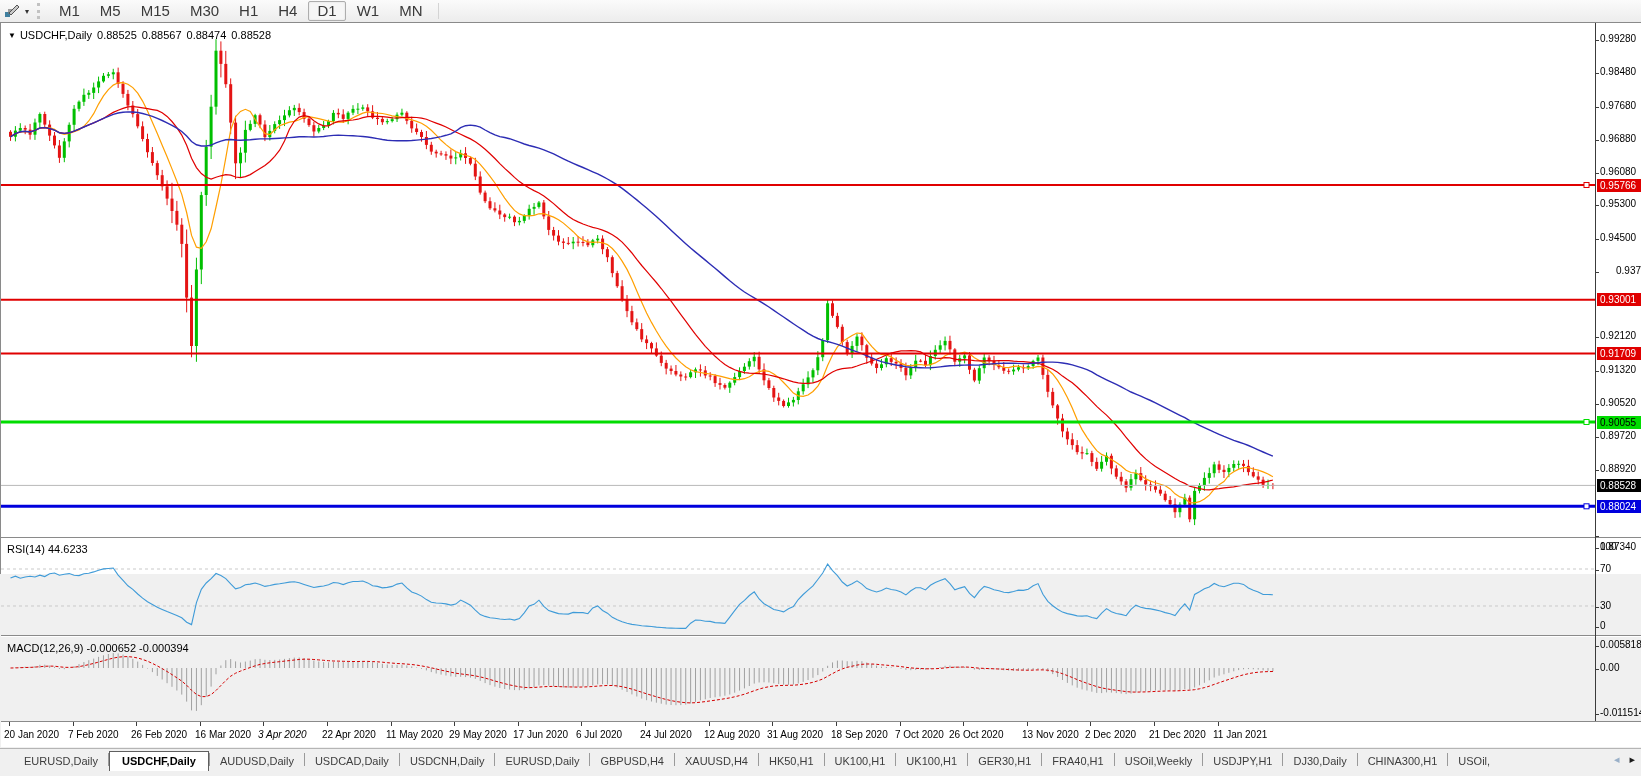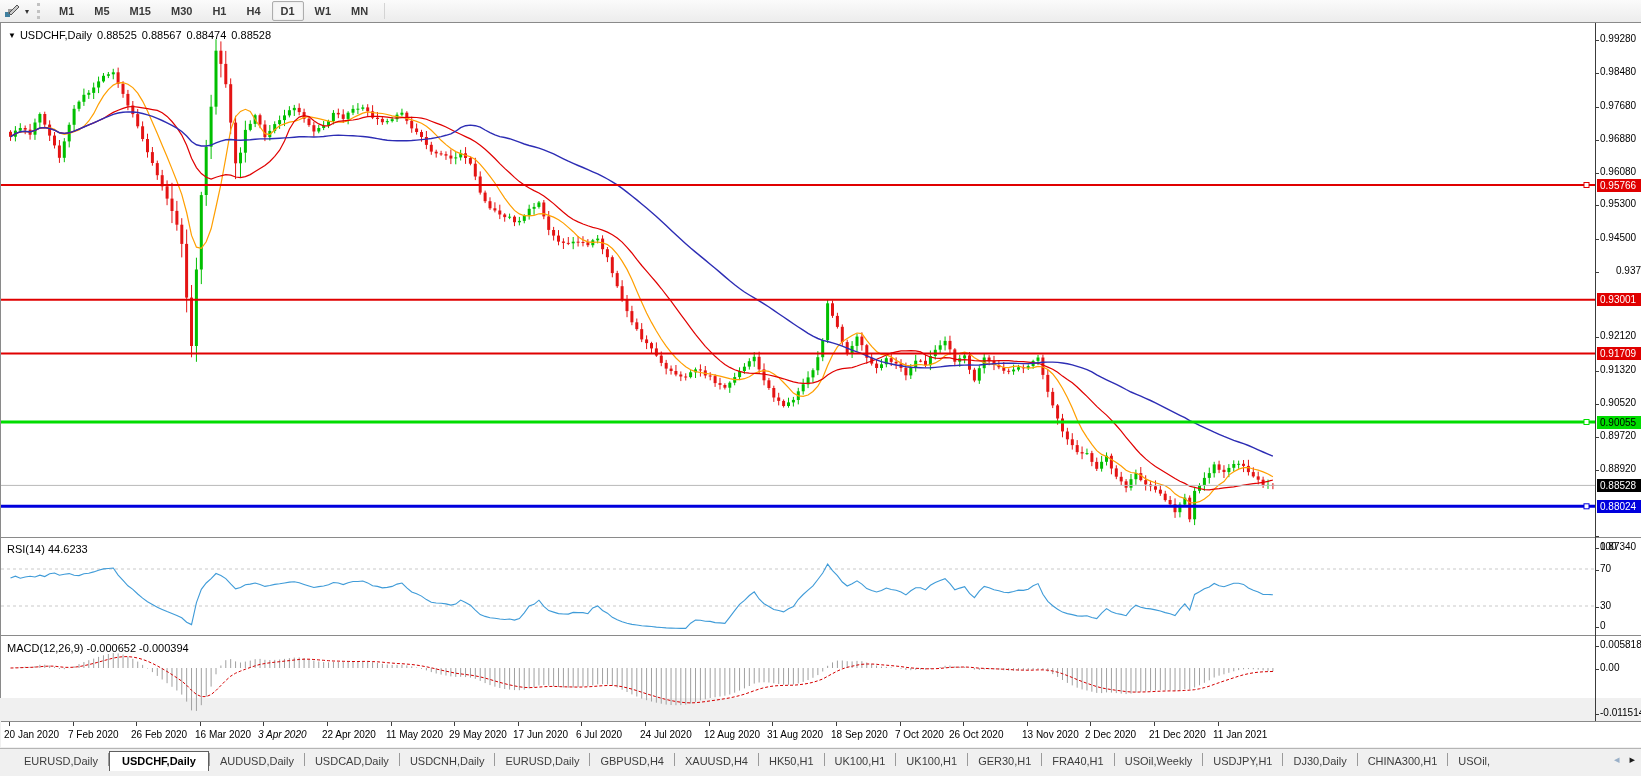--- a/index.html
+++ b/index.html
@@ -9,25 +9,25 @@
     -webkit-font-smoothing:none;
   }
   
   .toolbar{position:absolute;top:0;left:0;width:1641px;height:22px;
     background:linear-gradient(#fbfbfb,#ececec);border-bottom:1px solid #cfcfcf;
     display:flex;align-items:center;}
   .tool-icon{width:18px;height:16px;margin-left:3px;display:flex;align-items:center;justify-content:center;}
   .dd-arrow{font-size:8px;color:#333;padding:0 4px;cursor:default;}
   .grip{width:4px;height:16px;margin:0 5px 0 4px;border-left:3px dotted #c2c2c2;}
   .vsep{width:1px;height:16px;background:#d4d4d4;margin:0 6px;}
-  .tf-btn{font-size:11px;font-weight:bold;color:#3a3a3a;padding:2px 8px;margin:8px 1px;
+  .tf-btn{font-size:15px;font-weight:normal;color:#3a3a3a;padding:2px 8px;margin:8px 1px;
     border:1px solid transparent;border-radius:2px;line-height:14px;cursor:default;}
   .tf-btn.active{background:#f6f6f6;border:1px solid #adadad;box-shadow:inset 0 0 2px #dcdcdc;}
   
-  .chart{position:absolute;top:22px;left:0;width:1641px;height:676px;background:#ffffff;
+  .chart{position:absolute;top:22px;left:0;width:1641px;height:552px;background:#ffffff;
     border-top:1px solid #8a8a8a;border-left:1px solid #8a8a8a;box-sizing:border-box;}
   .pane{position:absolute;left:0;}
   .pane svg{display:block;}
   .pane-sep{position:absolute;left:0;width:1641px;height:2px;background:#ffffff;border-top:1px solid #8a8a8a;box-sizing:border-box;}
   .axis-vline{position:absolute;left:1594px;top:0;width:1px;height:698px;background:#3c3c3c;}
   .overlay-label{position:absolute;font-size:11px;color:#000;white-space:nowrap;z-index:5;}
   .tri{font-size:8px;vertical-align:1px;margin-right:4px;}
   .ohlc span{margin-left:5px;}
   .axis-label{position:absolute;left:1599px;font-size:10px;color:#000;height:12px;line-height:12px;white-space:nowrap;}
   .axis-tick{position:absolute;left:1594px;width:4px;height:1px;background:#3c3c3c;}

